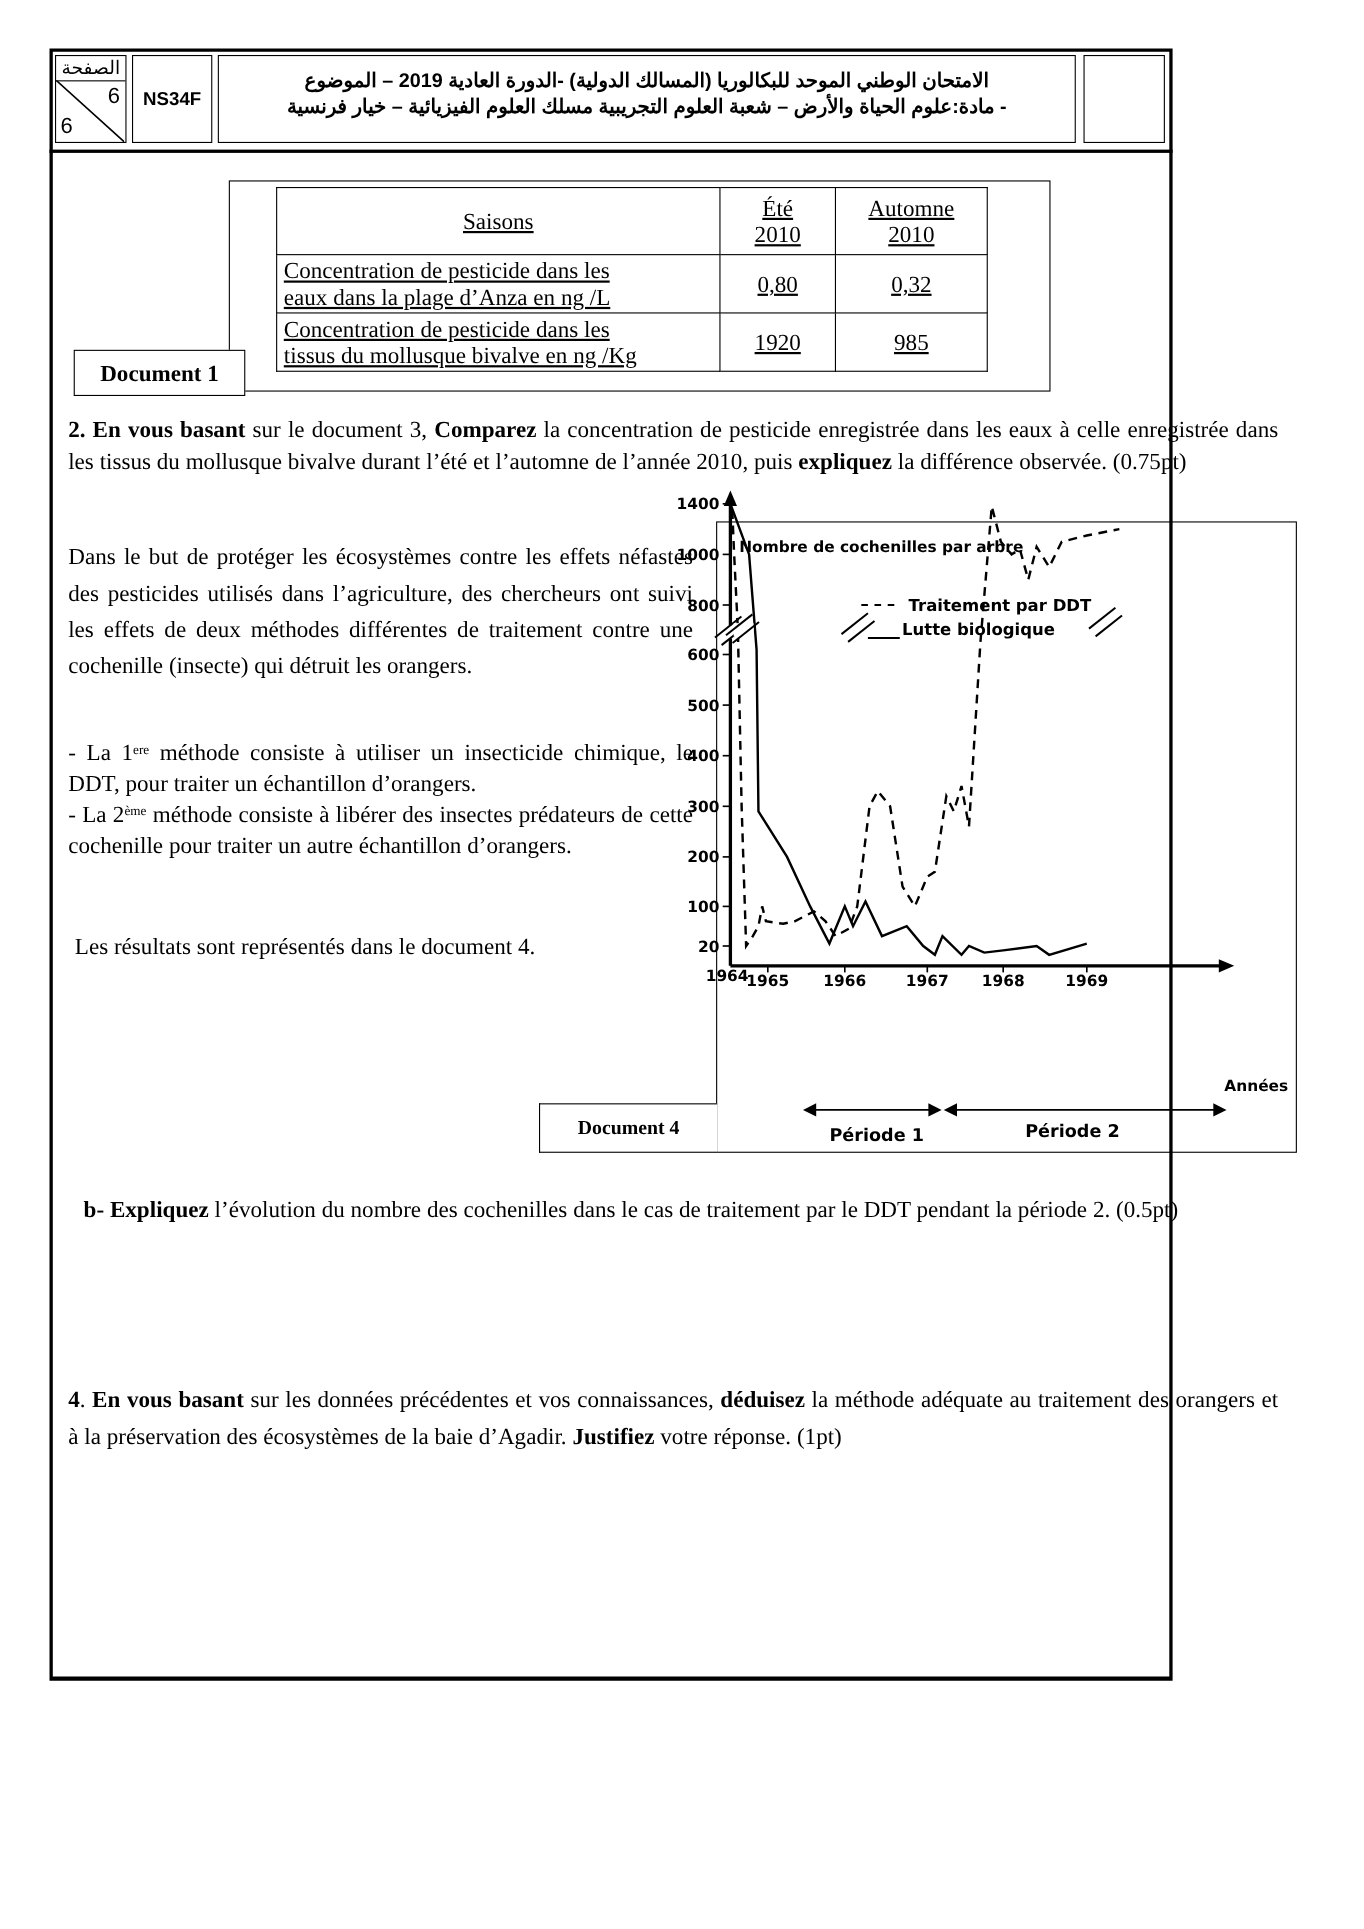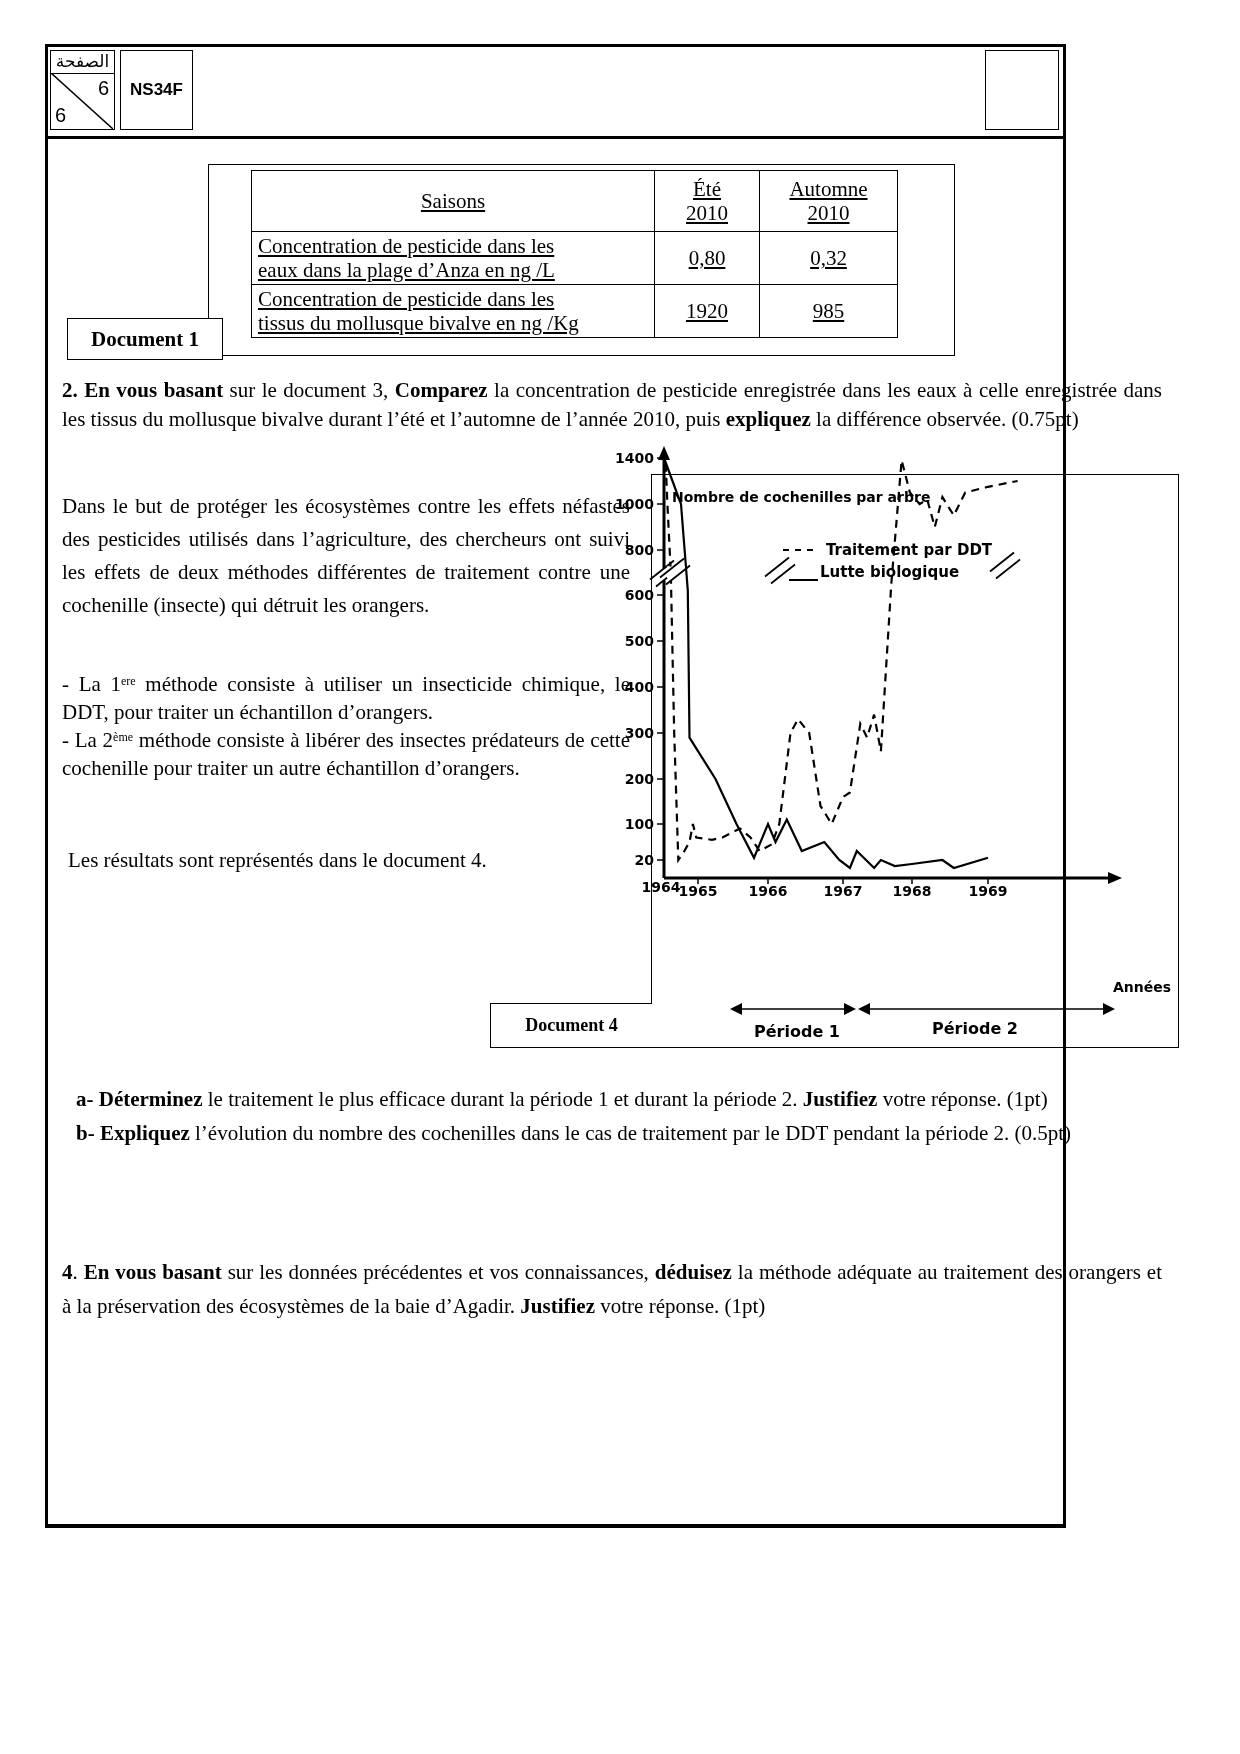--- a/index.html
+++ b/index.html
@@ -50,20 +50,24 @@
 <div class="header">
   <div class="hbox pagebox">
     <div class="lbl">الصفحة</div>
     <svg width="62" height="56">
         <line x1="0" y1="0" x2="62" y2="56" stroke="#000" stroke-width="1.5"></line>
       </svg>
     <span class="num-top">6</span>
     <span class="num-bot">6</span>
   </div>
   <div class="hbox codebox">NS34F</div>
+  <div class="hbox titlebox">
+    <div>الامتحان الوطني الموحد للبكالوريا (المسالك الدولية) -الدورة العادية 2019 – الموضوع</div>
+    <div class="l2">- مادة:علوم الحياة والأرض – شعبة العلوم التجريبية مسلك العلوم الفيزيائية – خيار فرنسية</div>
+  </div>
   <div class="hbox blankbox"></div>
 </div>
 
 <div class="doc3-frame"></div>
 <table class="doc3">
   <tbody>
       <tr>
     <td class="rowlbl" style="text-align:center;height:56px;">Saisons</td>
     <td class="val"><span>Été</span><br><span>2010</span></td>
     <td class="val2"><span>Automne</span><br><span>2010</span></td>
@@ -233,19 +237,18 @@
     <path d="M856,1009 L844,1003 L844,1015 Z" fill="#000"></path>
     <line x1="862" y1="1009" x2="1110" y2="1009" stroke="#000" stroke-width="1.5"></line>
     <path d="M858,1009 L870,1003 L870,1015 Z" fill="#000"></path>
     <path d="M1115,1009 L1103,1003 L1103,1015 Z" fill="#000"></path>
     <text x="754" y="1037" font-size="16">Période 1</text>
     <text x="932" y="1034" font-size="16">Période 2</text>
   </g>
 </svg>
 
 <div class="q3">
-  <div class="sub"><b>a- Déterminez</b><span> le traitement le plus efficace durant la période 1 et durant la période 2. </span><b>Justifiez</b><span> votre réponse. (1pt)</span></div>
   <div class="sub"><b>b- Expliquez</b><span> l’évolution du nombre des cochenilles dans le cas de traitement par le DDT pendant la période 2.  (0.5pt)</span></div>
 </div>
 
 <div class="q4">
   <b>4</b><span>. </span><b>En vous basant</b><span> sur les données précédentes et vos connaissances, </span><b>déduisez</b><span> la méthode adéquate au traitement des orangers et à la préservation des écosystèmes de la baie d’Agadir. </span><b>Justifiez</b><span> votre réponse. (1pt)</span>
 </div>
 
 </body></html>

